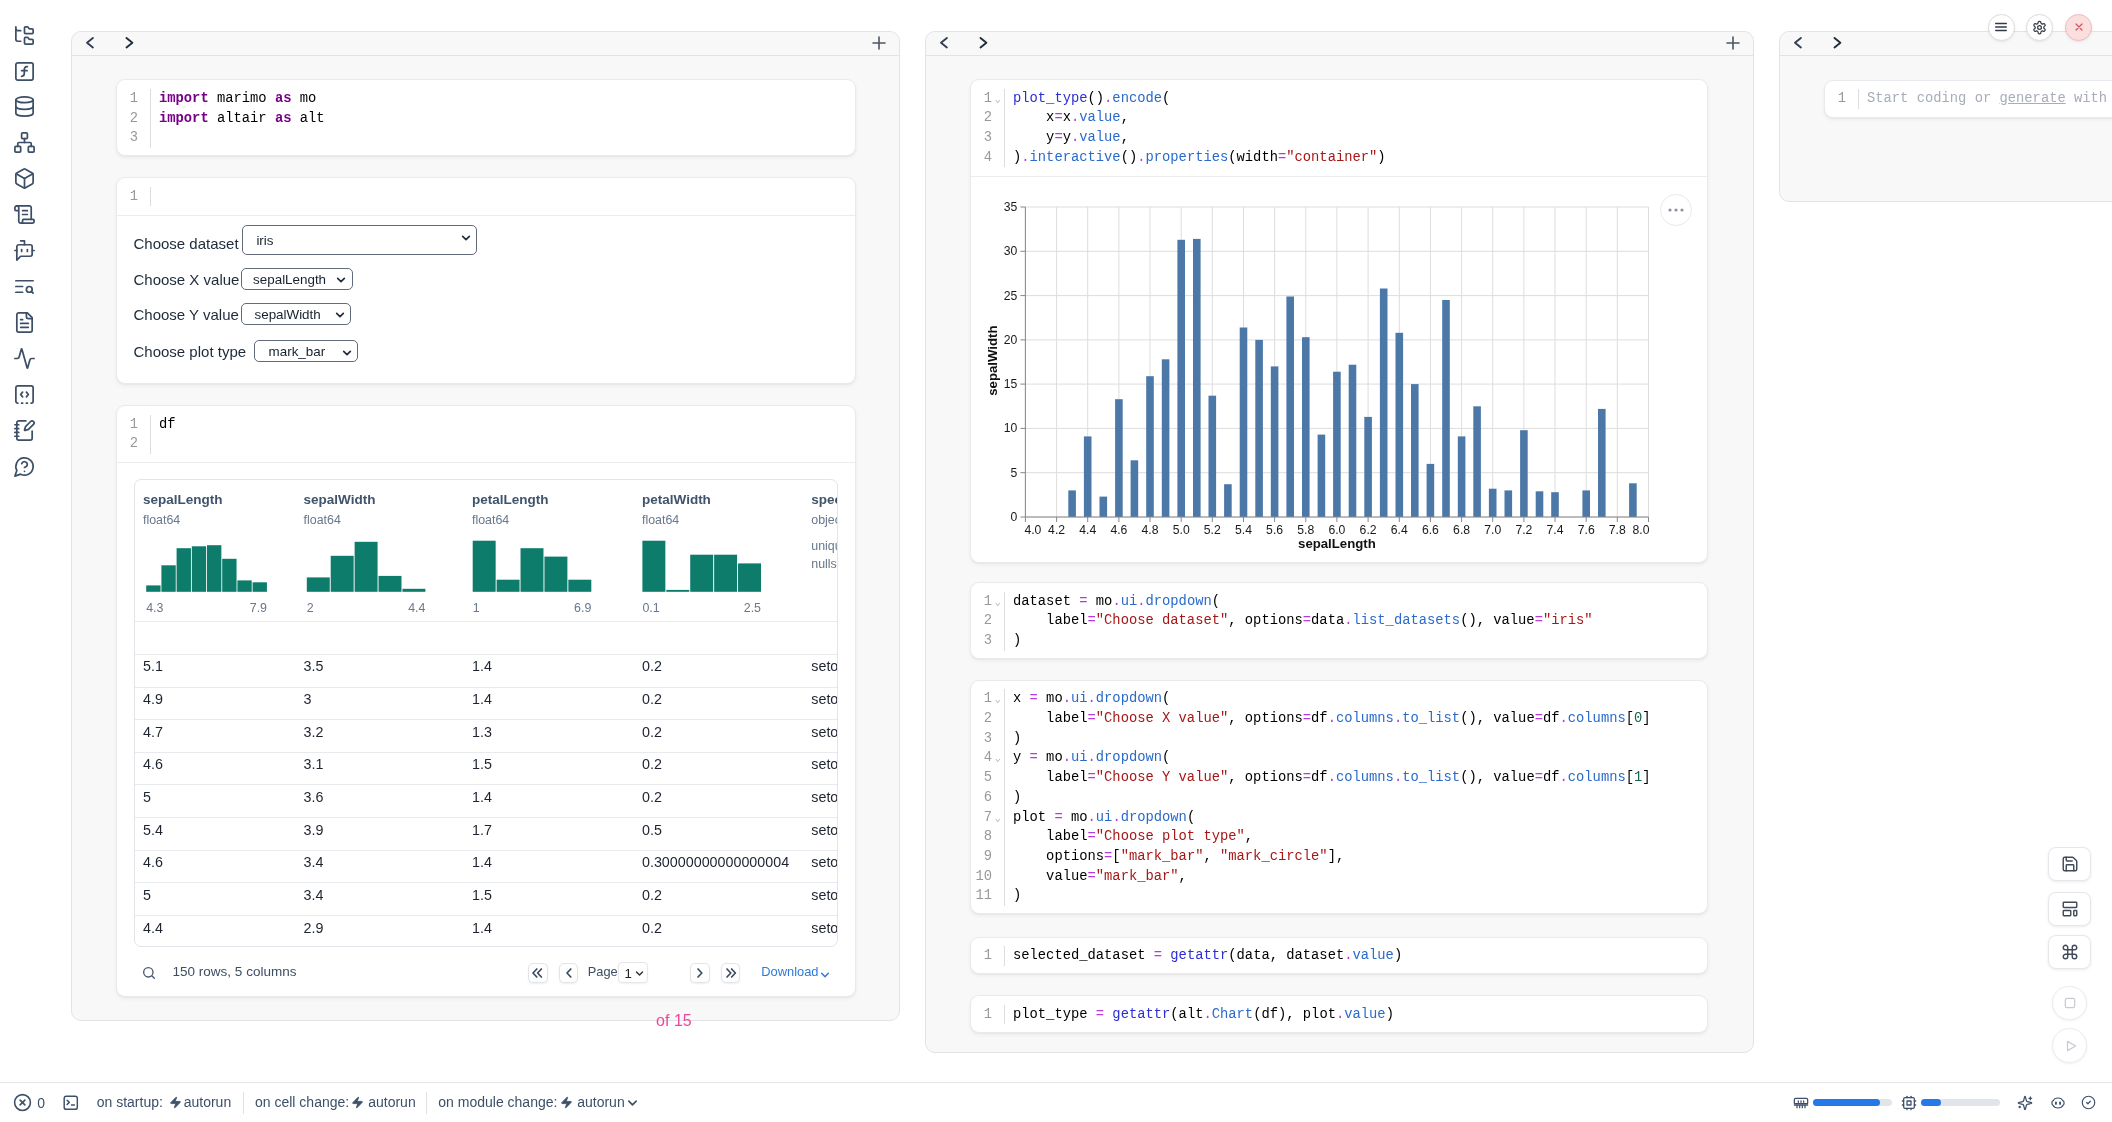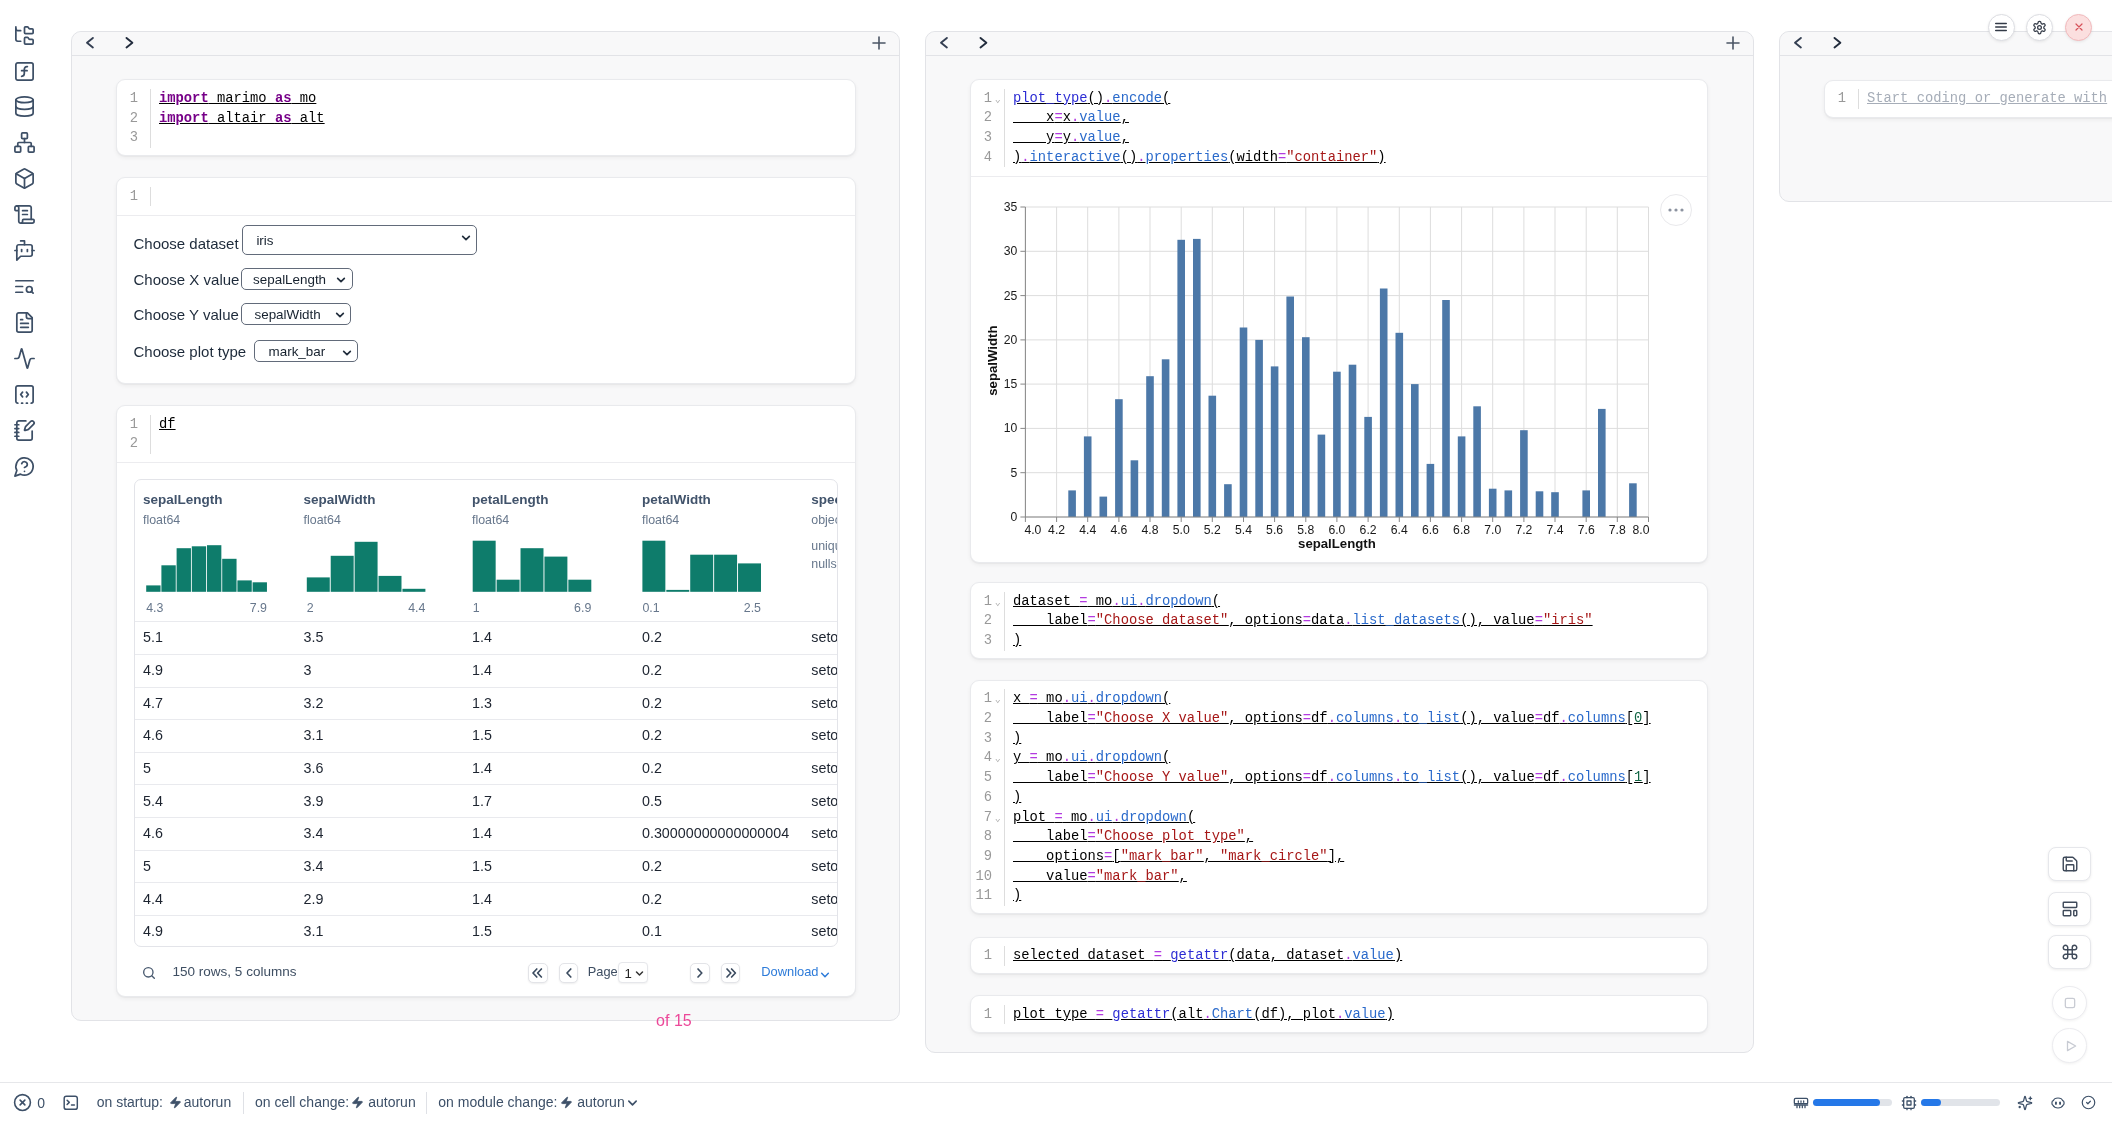--- a/index.html
+++ b/index.html
@@ -10,32 +10,32 @@
   border-radius:10px 10px 0 0; background:#f8f8f9; }
 .cell { position:absolute; background:#fff; border:1px solid #e9eaed; border-radius:9px;
   box-shadow:0 2px 4px rgba(0,0,0,.05), 0 1px 1px rgba(0,0,0,.03); }
 .codewrap { display:flex; padding-top:8.7px; font-family:"Liberation Mono", monospace;
   font-size:13.8px; line-height:19.7px; overflow:hidden; }
 .gut { flex:none; border-right:1px solid #ddd; color:#999; }
 .gl { display:flex; height:19.7px; }
 .gl span { flex:1; text-align:right; }
 .gl i { width:11.5px; font-style:normal; font-size:10px; color:#aaa; text-align:center; line-height:21px;}
 .code { padding-left:8.5px; white-space:pre; color:#000; flex:1; overflow:hidden; }
-.cl { height:19.7px;text-decoration:underline; }
+.cl { height:19.7px; }
 .k { color:#770088; font-weight:bold; }
 .f { color:#2d2dd4; }
 .p { color:#2a6acb; }
 .o { color:#b33be0; }
 .s { color:#a61717; }
 .n { color:#116644; }
 svg { position:absolute; overflow:visible; }
 .lbl { position:absolute; white-space:nowrap; color:#1d2a3a; font-size:15px; }
 .sel { position:absolute; background:#fff; border:1.5px solid #626b7a; border-radius:5px; }
 .sel .st { position:absolute; top:50%; transform:translateY(-50%); font-size:13.4px; color:#16212e; }
-.tbl-num { position:absolute; white-space:nowrap; font-size:14.3px; color:#1d2430; }
+.tbl-num { position:absolute; white-space:nowrap; font-size:14.3px; color:#1d2430;margin-top:29px; }
 .colhead { position:absolute; white-space:nowrap; font-size:13.5px; font-weight:bold; color:#41536b; }
 .coltype { position:absolute; white-space:nowrap; font-size:12.4px; color:#67778c; }
 .pgbtn { position:absolute; width:19.5px; height:19.5px; background:#fff; border:1px solid #e3e4e8;
   border-radius:5px; box-shadow:0 1px 2px rgba(0,0,0,.07); }
 .rbtn { position:absolute; left:2048.3px; width:42.6px; height:34px; background:#fff;
   border:1px solid #e6e7eb; border-radius:8px; box-shadow:0 1px 3px rgba(0,0,0,.08); }
 .circbtn { position:absolute; left:2052.4px; width:34.8px; height:34.8px; border-radius:50%;
   background:#fff; border:1px solid #ececf0; box-shadow:0 1px 3px rgba(0,0,0,.06); }
 .bbar-txt { color:#3d5068; font-size:14px; }
 </style></head>

